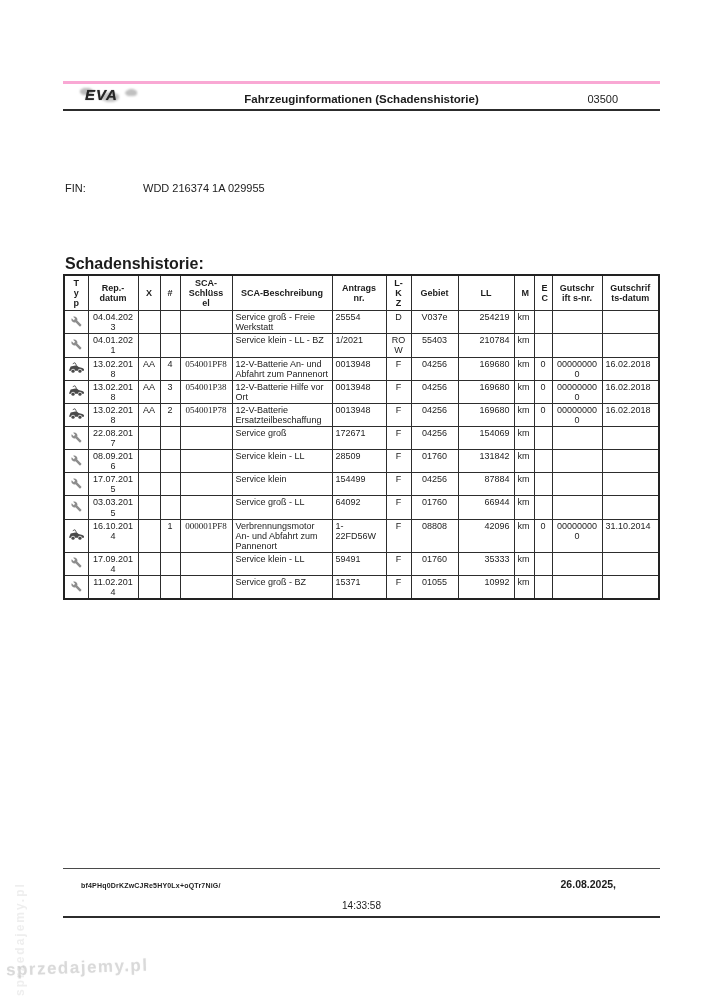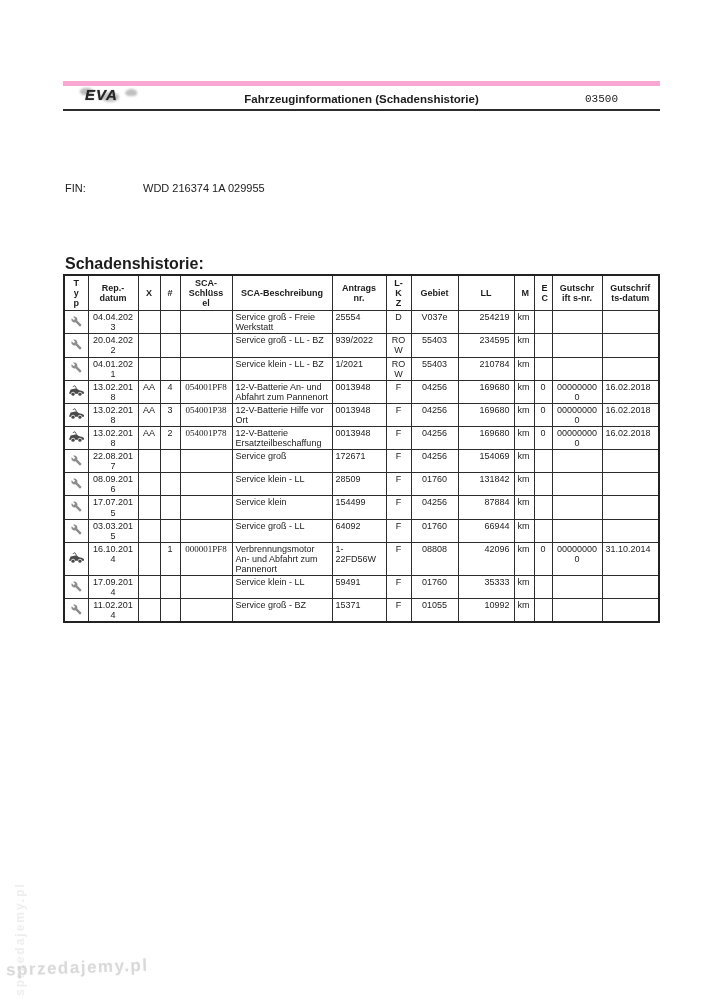--- a/index.html
+++ b/index.html
@@ -2,41 +2,41 @@
 <html><head>
 <meta charset="utf-8">
 <style>
   * { margin:0; padding:0; box-sizing:border-box; }
   body { background:#fff; font-family:"Liberation Sans", sans-serif; color:#1c1c1c; }
   .page { position:relative; width:724px; height:1000px; background:#fff; overflow:hidden; }
 
   
   .report-header{
     position:absolute; left:63px; top:81px; width:597px; height:30px;
-    border-top:5px solid #f9a8d4; border-bottom:2px solid #2c2c2c;
+    border-top:3px solid #f9a8d4; border-bottom:2px solid #2c2c2c;
   }
   .logo{ position:absolute; left:12px; bottom:3px; width:64px; height:22px; }
   .logo-map{
     position:absolute; inset:0;
     background:
       radial-gradient(ellipse 11px 6px at 18% 35%, #bcbcbc 60%, transparent 62%),
       radial-gradient(ellipse 15px 8px at 55% 60%, #c6c6c6 60%, transparent 62%),
       radial-gradient(ellipse 10px 6px at 88% 40%, #c0c0c0 60%, transparent 62%);
     filter:blur(1px);
   }
   .logo-text{
     position:absolute; left:10px; top:2px; font-size:15px; font-weight:bold;
     letter-spacing:1px; color:#262626; font-style:italic;
     text-shadow:0 0 1px #555;
   }
   .header-title{
     position:absolute; left:0; right:0; bottom:4px; text-align:center;
     font-size:11.5px; font-weight:bold;
   }
-  .header-code{ position:absolute; right:42px; bottom:4px; font-size:11px;font-family:Liberation Mono, monospace; }
+  .header-code{ position:absolute; right:42px; bottom:4px; font-size:11px; }
 
   
   .fin-row{ position:absolute; left:65px; top:182px; font-size:11px; }
   .fin-label{ font-weight:normal; display:inline-block; width:78px; }
   .fin-value{ display:inline-block; }
 
   
   .section-title{ position:absolute; left:65px; top:255px; font-size:16px; font-weight:bold; }
 
   
@@ -166,38 +166,20 @@
           <td class="col-ll">254219</td>
           <td class="col-m">km</td>
           <td class="col-ec"></td>
           <td class="col-gutnr"></td>
           <td class="col-gutdat"></td>
         </tr>
         <tr>
           <td class="col-typ"><span class="icon icon-wrench"><svg width="11" height="11" viewBox="0 0 24 24" fill="currentColor">
                 <path d="M22.7 19l-9.1-9.1c.9-2.3.4-5-1.5-6.9-2-2-5-2.4-7.4-1.3L9 6 6 9 1.6 4.7C.4 7.1.9 10.1 2.9 12.1c1.9 1.9 4.6 2.4 6.9 1.5l9.1 9.1c.4.4 1 .4 1.4 0l2.3-2.3c.5-.4.5-1.1.1-1.4z"></path>
               </svg></span></td>
-          <td class="col-rep">20.04.2022</td>
-          <td class="col-x"></td>
-          <td class="col-num"></td>
-          <td class="col-sca"></td>
-          <td class="col-desc">Service groß - LL - BZ</td>
-          <td class="col-antrag">939/2022</td>
-          <td class="col-lkz">ROW</td>
-          <td class="col-gebiet">55403</td>
-          <td class="col-ll">234595</td>
-          <td class="col-m">km</td>
-          <td class="col-ec"></td>
-          <td class="col-gutnr"></td>
-          <td class="col-gutdat"></td>
-        </tr>
-        <tr>
-          <td class="col-typ"><span class="icon icon-wrench"><svg width="11" height="11" viewBox="0 0 24 24" fill="currentColor">
-                <path d="M22.7 19l-9.1-9.1c.9-2.3.4-5-1.5-6.9-2-2-5-2.4-7.4-1.3L9 6 6 9 1.6 4.7C.4 7.1.9 10.1 2.9 12.1c1.9 1.9 4.6 2.4 6.9 1.5l9.1 9.1c.4.4 1 .4 1.4 0l2.3-2.3c.5-.4.5-1.1.1-1.4z"></path>
-              </svg></span></td>
           <td class="col-rep">04.01.2021</td>
           <td class="col-x"></td>
           <td class="col-num"></td>
           <td class="col-sca"></td>
           <td class="col-desc">Service klein - LL - BZ</td>
           <td class="col-antrag">1/2021</td>
           <td class="col-lkz">ROW</td>
           <td class="col-gebiet">55403</td>
           <td class="col-ll">210784</td>
           <td class="col-m">km</td>
@@ -393,17 +375,22 @@
           <td class="col-gebiet">01055</td>
           <td class="col-ll">10992</td>
           <td class="col-m">km</td>
           <td class="col-ec"></td>
           <td class="col-gutnr"></td>
           <td class="col-gutdat"></td>
         </tr>
       </tbody>
   </table>
 
+  <div class="report-footer">
+    <div class="footer-code">bf4PHq0DrKZwCJRe5HY0Lx+oQTr7NiG/</div>
+    <div class="footer-date">26.08.2025,</div>
+    <div class="footer-time">14:33:58</div>
+  </div>
 
   <div class="watermark-edge">sprzedajemy.pl</div>
   <div class="watermark-corner">sprzedajemy.pl</div>
 
 </div>
 
 </body></html>

